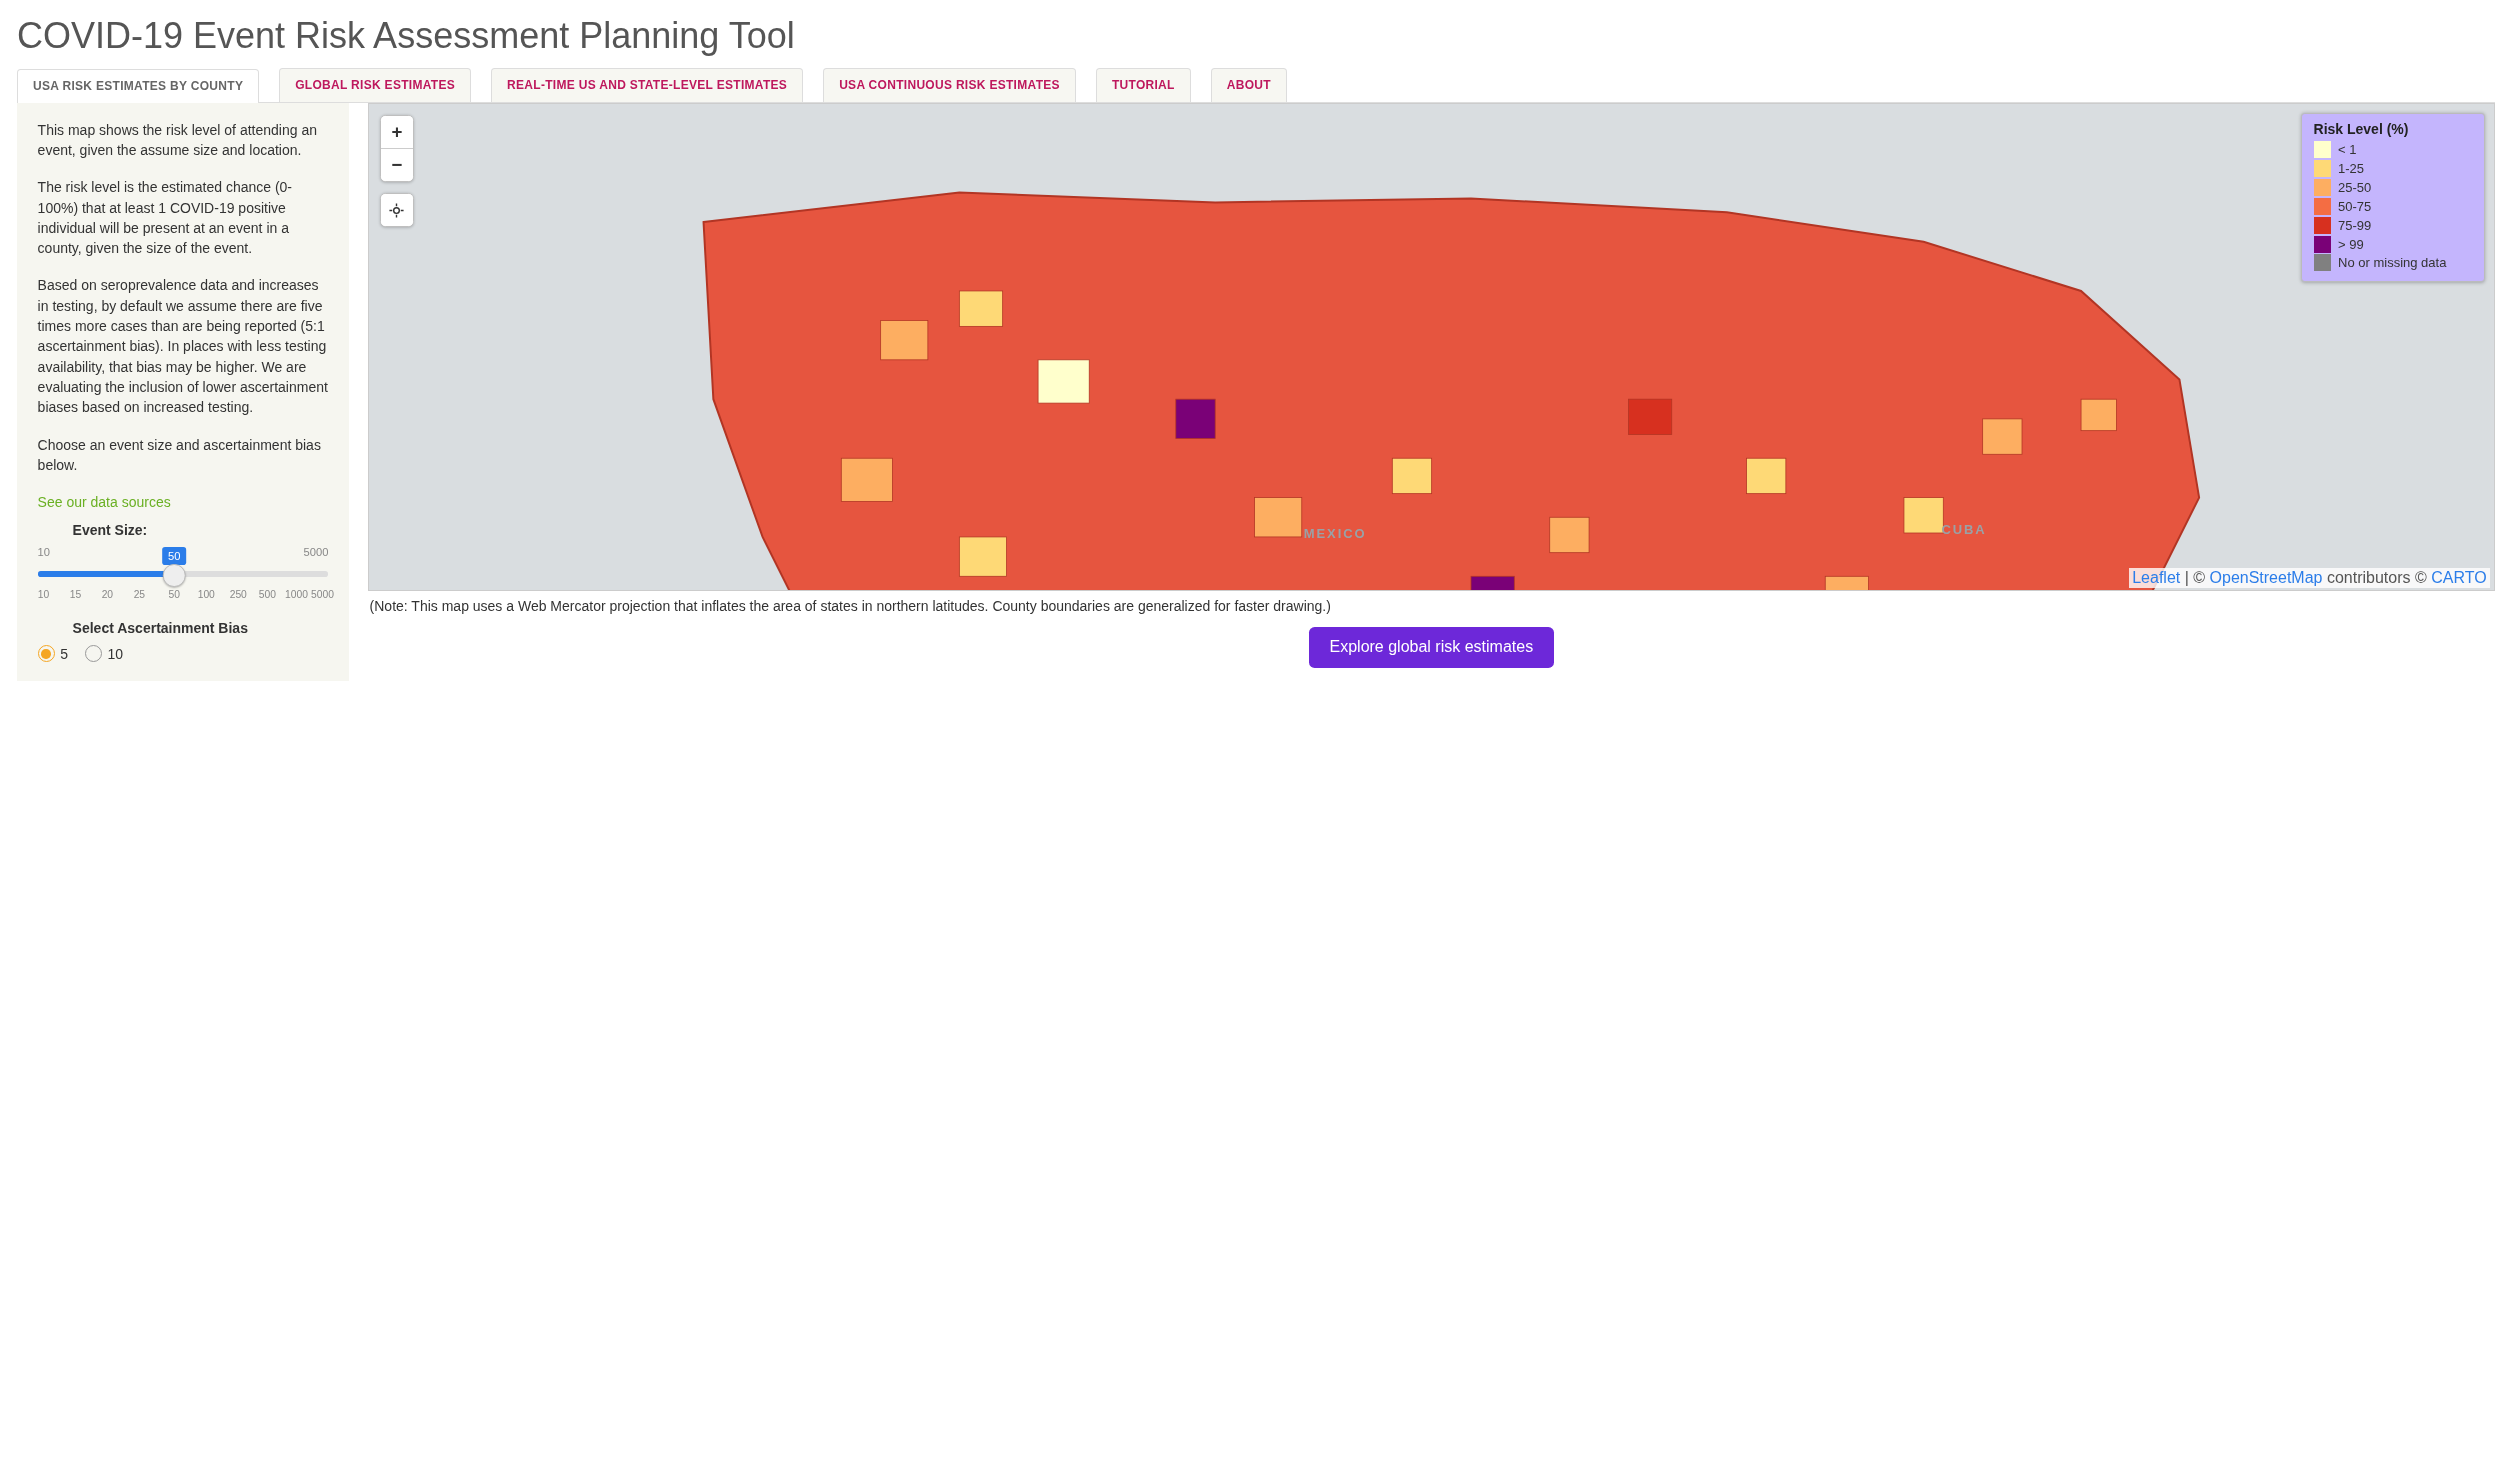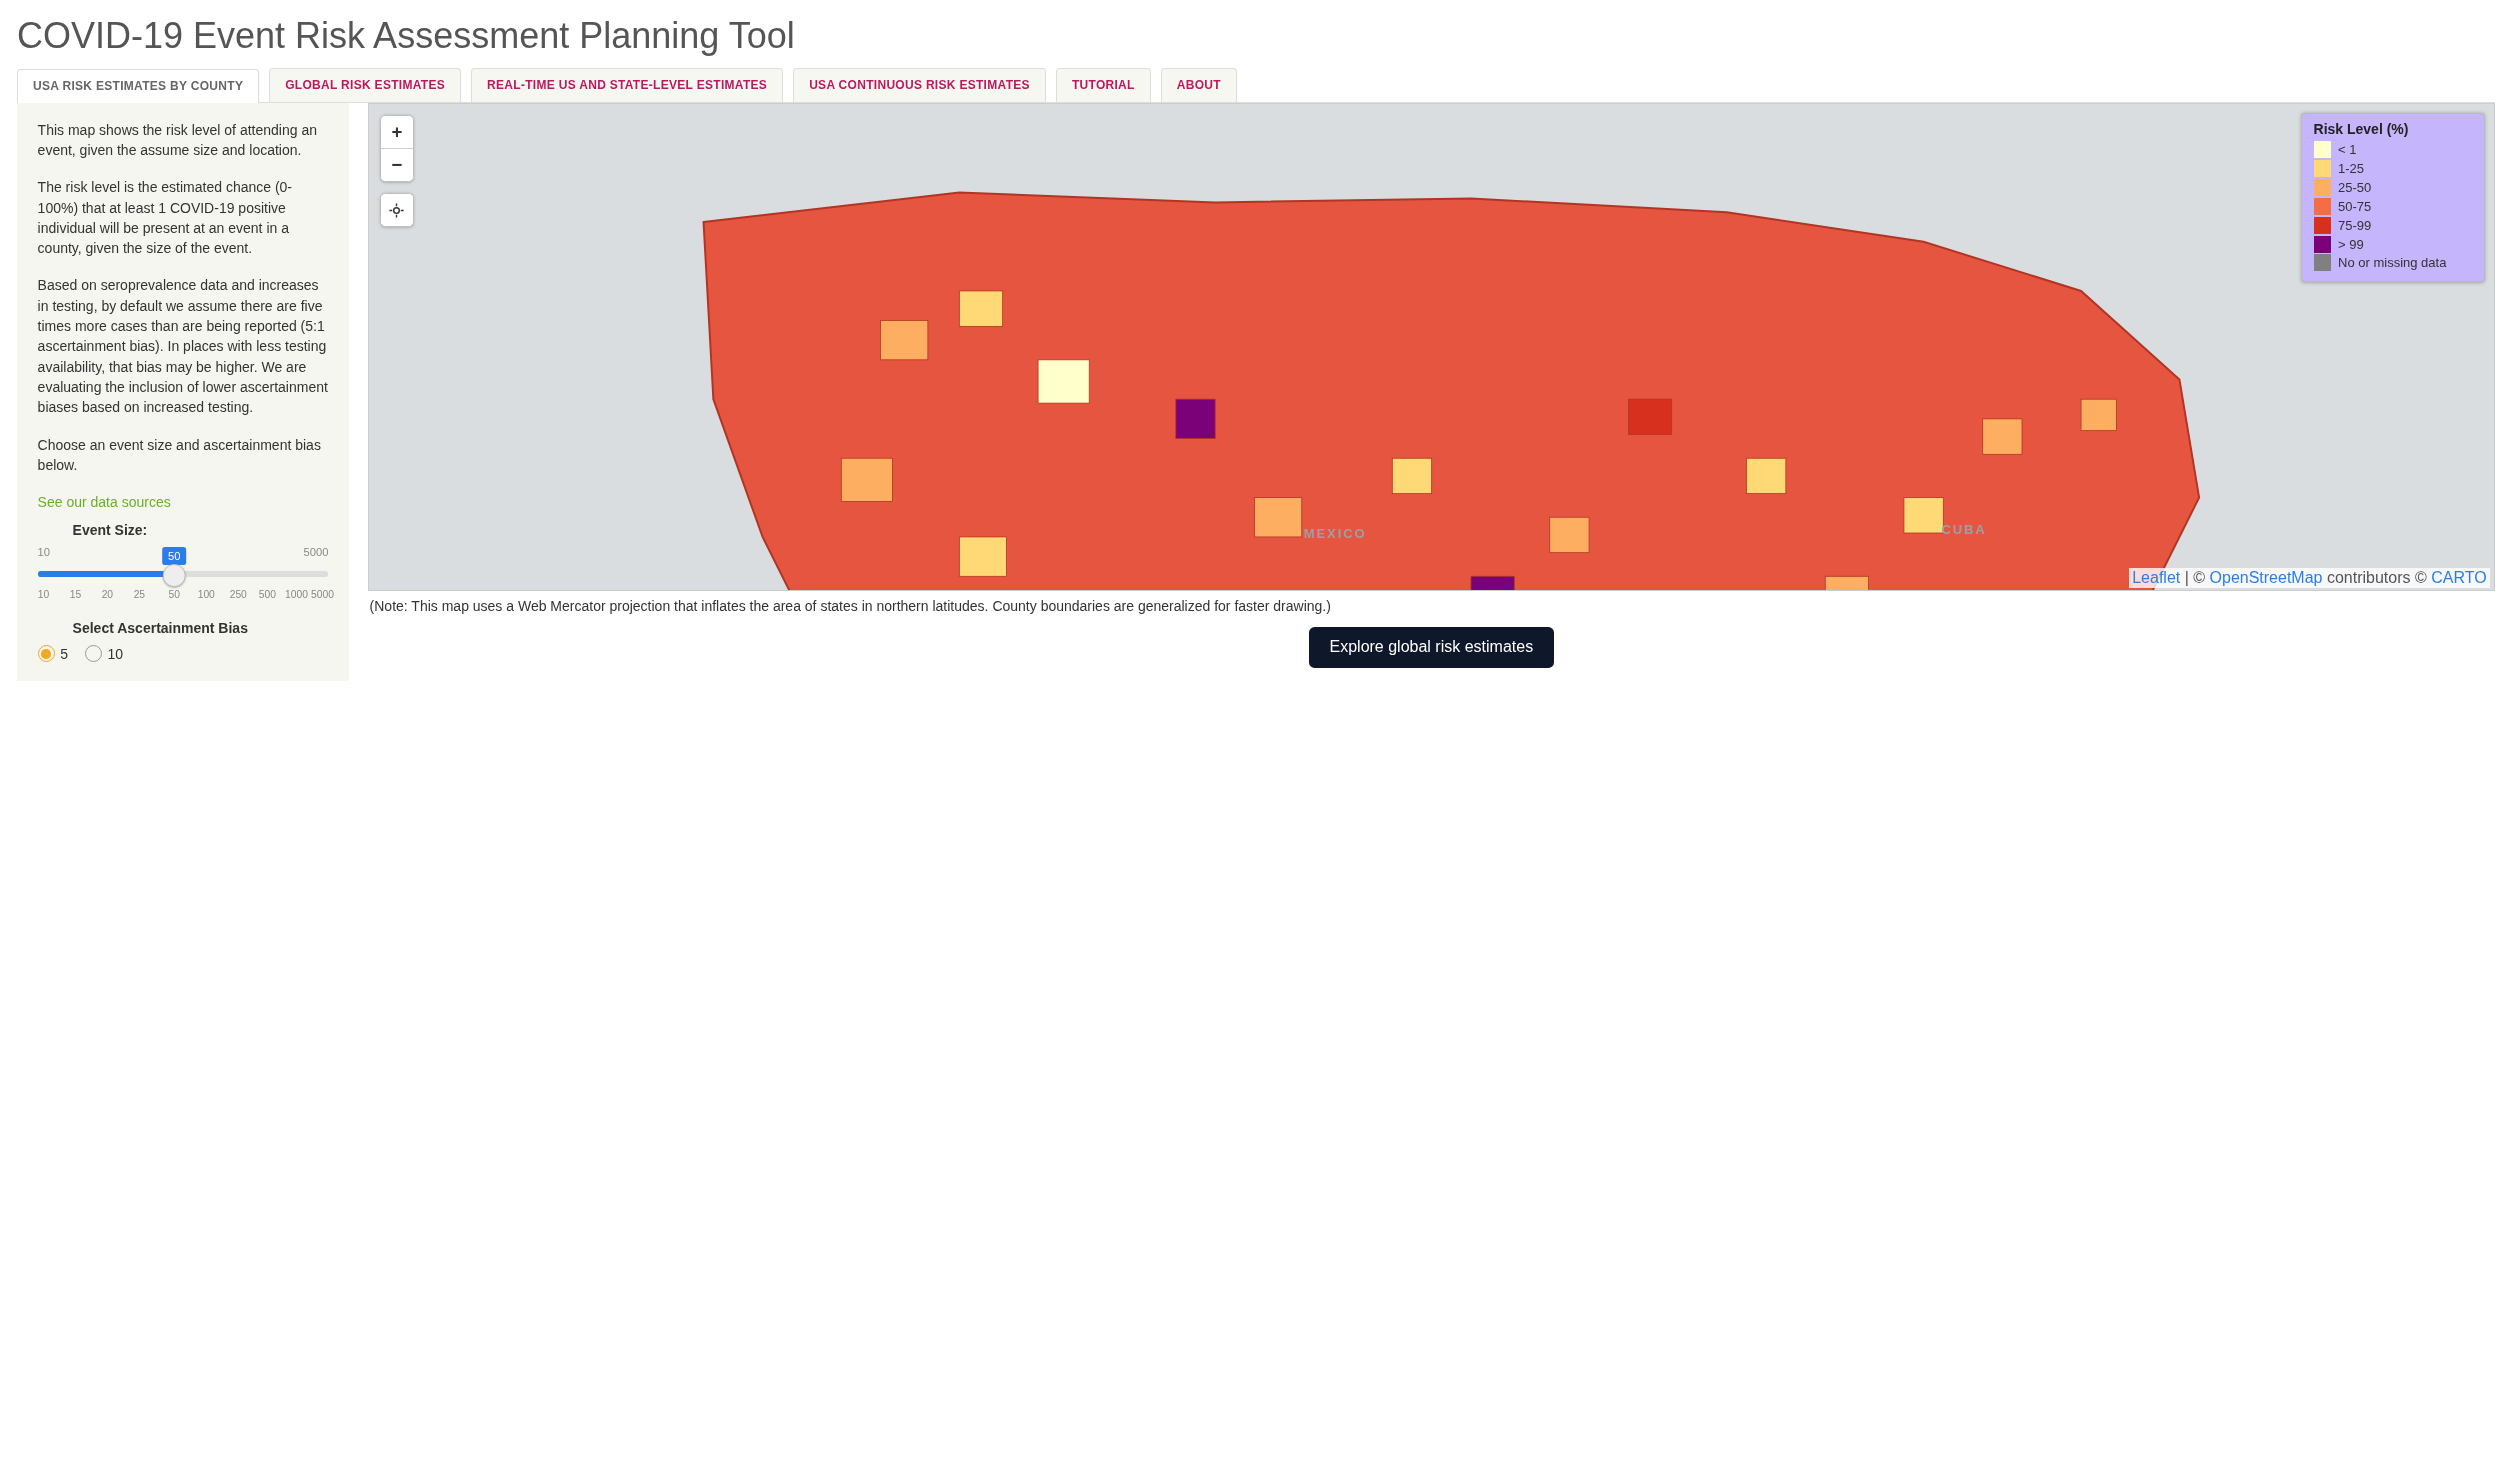--- a/index.html
+++ b/index.html
@@ -1,19 +1,19 @@
 <!DOCTYPE html>
 <html><head>
 <meta charset="utf-8">
 <style>
   html,body{margin:0;padding:0;font-family:"Helvetica Neue",Helvetica,Arial,sans-serif;font-size:14px;color:#333;background:#fff;}
   .page{padding:11.2px 17px;}
   h1.title{font-weight:400;font-size:36px;margin:3.7px 0 11.2px 0;color:#555;}
   
-  .tabs{display:flex;gap:10px;border-bottom:0.9px solid #ddd;align-items:flex-end;}
+  .tabs{display:flex;gap:20px;border-bottom:0.9px solid #ddd;align-items:flex-end;}
   .tab{border:0.9px solid #ddd;border-bottom:none;background:#f7f7f2;color:#be185d;font-size:12px;font-weight:700;letter-spacing:0.3px;padding:9.3px 15px;border-radius:3.7px 3.7px 0 0;cursor:pointer;text-transform:uppercase;}
   .tab.active{background:#fff;color:#666;position:relative;top:0.9px;}
   
   .cols{display:flex;gap:18.7px;margin-top:0;}
   .side{width:332px;background:#f6f6f0;padding:17px 20.6px;box-sizing:border-box;font-size:14px;line-height:1.45;color:#333;}
   .side p{margin:0 0 17px 0;}
   .side a.ds{color:#6ab023;text-decoration:none;}
   .side .lbl{font-weight:700;margin-bottom:3.7px;margin-left:35px;}
   .main{flex:1;}
   
@@ -39,21 +39,21 @@
   .mc-btn{width:32px;height:32px;display:flex;align-items:center;justify-content:center;font-size:18.7px;font-weight:700;color:#333;cursor:pointer;background:#fff;}
   .mc-group .mc-btn + .mc-btn{border-top:0.9px solid #ccc;}
   .legend{position:absolute;top:9.3px;right:9.3px;background:#c4b5fd;border:0.9px solid #bbb;border-radius:3.7px;padding:7.5px 11.2px;box-shadow:0 0.9px 3.7px rgba(0,0,0,.25);min-width:159px;}
   .legend h4{margin:0 0 3.7px 0;font-size:14px;font-weight:700;color:#222;}
   .lg-row{display:flex;align-items:center;gap:7.5px;font-size:13px;color:#333;margin:1.9px 0;}
   .lg-sw{width:17px;height:17px;display:inline-block;}
   .attrib{position:absolute;right:3.7px;bottom:1.9px;background:rgba(255,255,255,.8);font-size:16px;color:#555;padding:0.9px 3.7px;}
   .attrib a{color:#2b7de9;text-decoration:none;}
   .map-labels span{position:absolute;color:#9aa1a6;font-weight:600;letter-spacing:1.9px;font-size:13px;}
   .note{margin:7.5px 1.9px 13px 1.9px;font-size:14px;color:#333;}
-  .explore{display:block;margin:0 auto;background:#0f172a;color:#fff;border:none;border-radius:5.6px;padding:11.2px 20.6px;font-size:16px;cursor:pointer;}
+  .explore{display:block;margin:0 auto;background:#6d28d9;color:#fff;border:none;border-radius:5.6px;padding:11.2px 20.6px;font-size:16px;cursor:pointer;}
   
   .usa{position:absolute;inset:0;}
 </style>
 </head>
 <body>
 
 <div class="page">
   <h1 class="title">COVID-19 Event Risk Assessment Planning Tool</h1>
 
   <div class="tabs">

